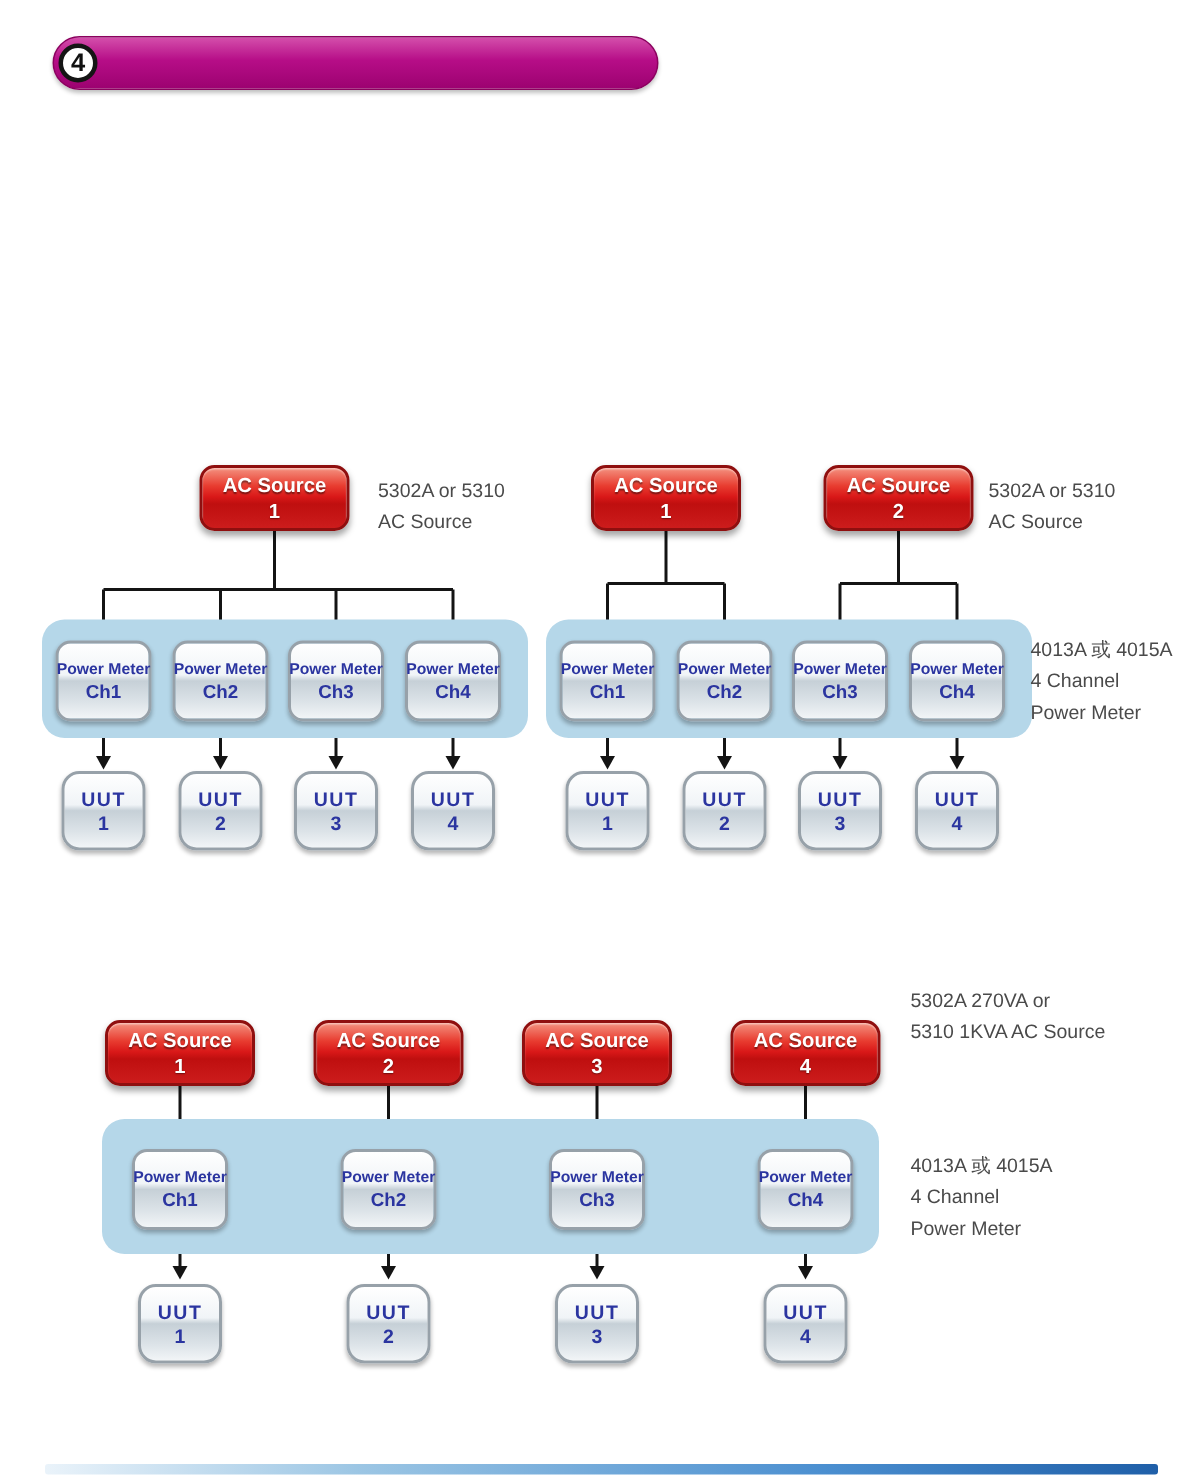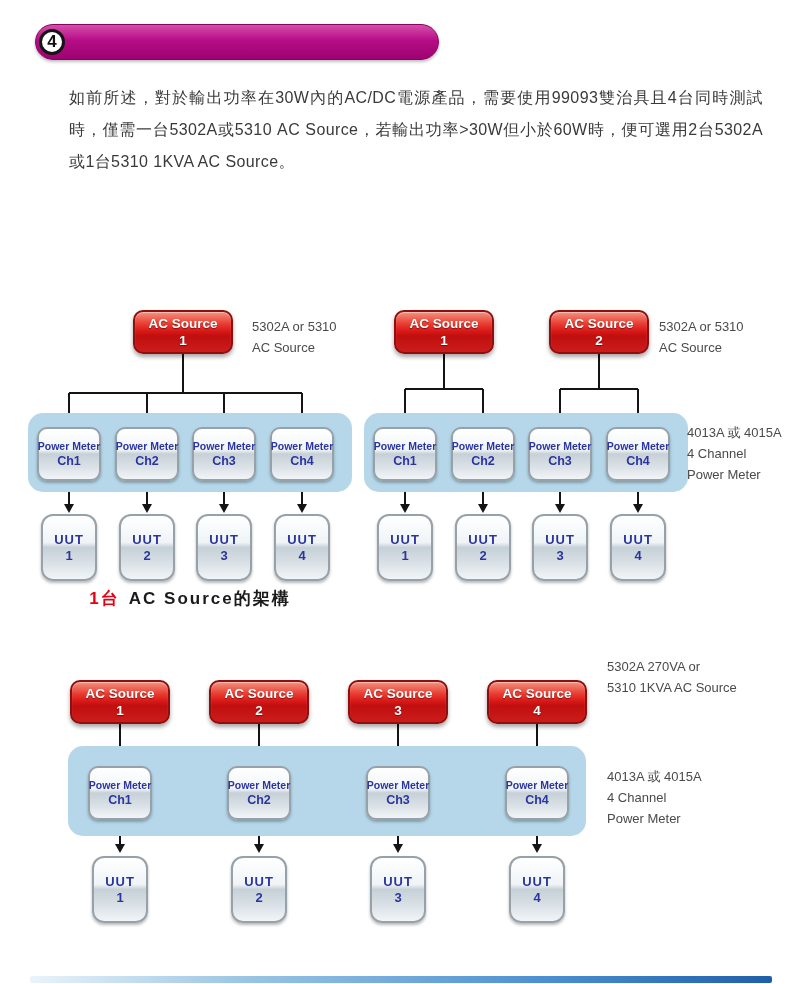--- a/index.html
+++ b/index.html
@@ -32,21 +32,21 @@
         display:flex;flex-direction:column;align-items:center;justify-content:center;}
   .acbox .l{color:#fff;font-weight:bold;font-size:13.5px;line-height:17px;
         text-shadow:0 1px 1px rgba(0,0,0,.45);white-space:nowrap;}
   .silver{position:absolute;box-sizing:border-box;border:2px solid #97a1a9;border-radius:10px;
         background:linear-gradient(180deg,#ffffff 0%,#f0f4f7 42%,#c6d0d7 50%,#dce3e8 78%,#f2f5f7 100%);
         box-shadow:0 2px 3px rgba(0,0,0,.28);
         display:flex;flex-direction:column;align-items:center;justify-content:center;}
   .pm{width:64px;height:54px;}
   .pm .t1{font-size:10.5px;font-weight:bold;color:#2b35a0;line-height:14px;white-space:nowrap;}
   .pm .t2{font-size:12.5px;font-weight:bold;color:#2b35a0;line-height:16px;}
-  .uut{width:56px;height:67px;border-radius:12px;}
+  .uut{width:56px;height:53px;border-radius:12px;}
   .uut .t1{font-size:13px;font-weight:bold;color:#2b35a0;letter-spacing:1px;line-height:16px;}
   .uut .t2{font-size:13px;font-weight:bold;color:#2b35a0;line-height:16px;}
   .note{position:absolute;font-size:13px;line-height:21px;color:#4a4a4a;white-space:nowrap;}
   .cap{position:absolute;font-size:17px;font-weight:bold;text-align:center;color:#1b1b1b;
        letter-spacing:2px;white-space:nowrap;}
   .cap .cnt{color:#e60012;margin-right:9px;}
   .wires{position:absolute;left:0;top:0;pointer-events:none;}
 
   
   .footbar{position:absolute;left:30px;top:976px;width:742px;height:7px;
@@ -55,21 +55,20 @@
 </style>
 </head>
 <body>
 
 <div class="page">
 
   <div class="hdr">
     <div class="hdr-badge">4</div>
   </div>
 
-  <div class="para p1">如前所述，對於輸出功率在30W內的AC/DC電源產品，需要使用99093雙治具且4台同時測試時，僅需一台5302A或5310 AC Source，若輸出功率&gt;30W但小於60W時，便可選用2台5302A或1台5310 1KVA AC Source。</div>
 
   <svg class="wires" width="800" height="984" viewBox="0 0 800 984" stroke="#141414" stroke-width="2" fill="#141414">
 
     <line x1="183" y1="354" x2="183" y2="394"></line>
     <line x1="69" y1="393" x2="302" y2="393"></line>
     <line x1="69" y1="393" x2="69" y2="418"></line>
       <polygon points="64,417 74,417 69,426" stroke="none"></polygon>
     <line x1="147" y1="393" x2="147" y2="418"></line>
       <polygon points="142,417 152,417 147,426" stroke="none"></polygon>
     <line x1="224" y1="393" x2="224" y2="418"></line>
@@ -162,23 +161,20 @@
   </div>
   <div class="silver uut" style="left:196px;top:514px;">
     <div class="t1">UUT</div>
     <div class="t2">3</div>
   </div>
   <div class="silver uut" style="left:274px;top:514px;">
     <div class="t1">UUT</div>
     <div class="t2">4</div>
   </div>
 
-  <div class="cap" style="left:28px;top:587px;width:324px;">
-    <span class="cnt">1台</span><span>AC Source的架構</span>
-  </div>
 
   <div class="panel" style="left:364px;top:413px;width:324px;height:79px;"></div>
 
   <div class="acbox" style="left:394px;top:310px;">
     <div class="l">AC Source</div>
     <div class="l">1</div>
   </div>
   <div class="acbox" style="left:549px;top:310px;">
     <div class="l">AC Source</div>
     <div class="l">2</div>

